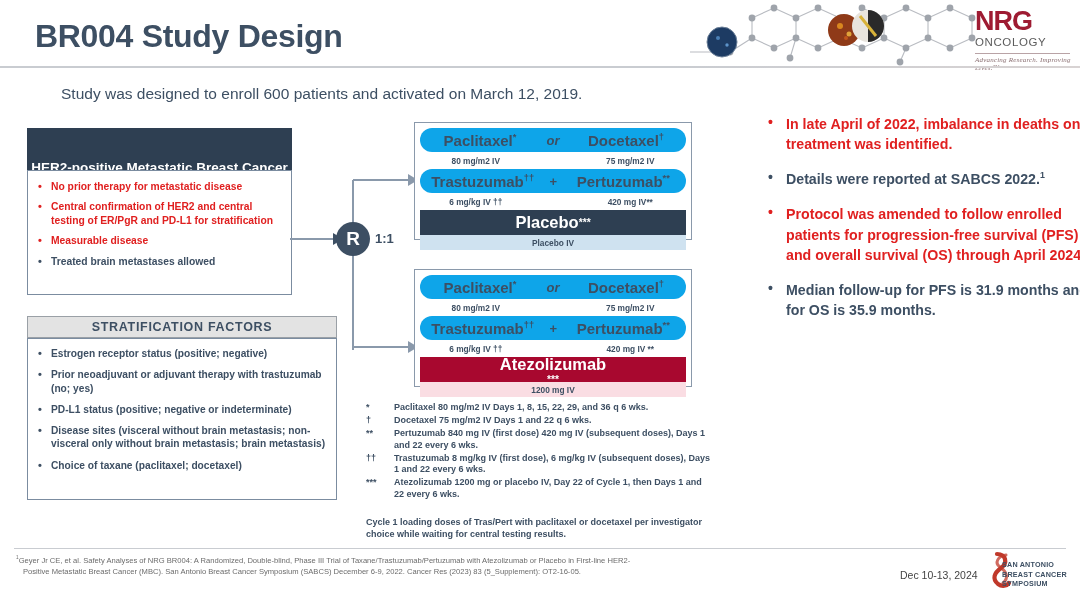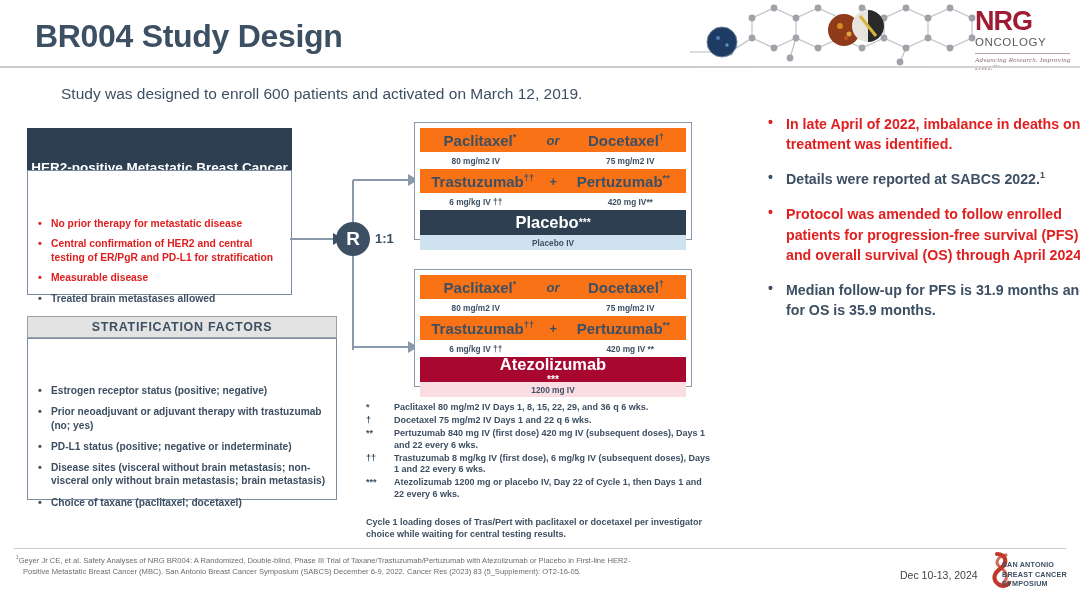--- a/index.html
+++ b/index.html
@@ -49,21 +49,21 @@
   .strat-header {
     position: absolute; left: 27px; top: 316px; width: 310px; height: 22px;
     background: #e3e3e3; border: 1px solid #9aa0a6;
     display: flex; align-items: center; justify-content: center;
   }
   .strat-header span { color: #3d4f63; font-size: 12.5px; font-weight: bold; letter-spacing: 0.7px; }
   .strat-box {
     position: absolute; left: 27px; top: 338px; width: 310px; height: 162px;
     border: 1px solid #7b8ca0; background: #ffffff; padding: 8px 8px 4px 8px;
   }
-  ul.blist { list-style: none; margin-top: 37px; }
+  ul.blist { list-style: none; }
   ul.blist li {
     position: relative; padding-left: 15px; margin-bottom: 7px;
     font-size: 10.3px; font-weight: bold; line-height: 1.3;
   }
   ul.blist li::before {
     content: "•"; position: absolute; left: 2px; top: -1px; font-size: 11px;
   }
   li.red { color: #e02020; }
   li.red::before { color: #e02020; }
   li.navy { color: #3d4f63; }
@@ -84,23 +84,23 @@
   }
 
   
   .arm {
     position: absolute; left: 414px; width: 278px;
     border: 1px solid #8a99ab; background: #ffffff; padding: 5px;
   }
   .arm1 { top: 122px; height: 118px; }
   .arm2 { top: 269px; height: 118px; }
   .drug-row {
-    background: #f97316; height: 24px;
+    background: #0ea5e9; height: 24px;
     display: flex; align-items: center; justify-content: center;
-    color: #3d4f63; font-size: 15px; font-weight: bold;
+    color: #3d4f63; font-size: 15px; font-weight: bold; border-radius: 12px;
   }
   .drug-row .sep { font-style: italic; font-weight: bold; margin: 0 14px; font-size: 13px; }
   .drug-row .d1 { width: 105px; text-align: center; }
   .drug-row .d2 { width: 105px; text-align: center; }
   .dose-row {
     height: 17px; display: flex; align-items: center; justify-content: center;
     font-size: 8.3px; font-weight: bold; color: #3d4f63; gap: 43px;
   }
   .dose-row .d1 { width: 118px; text-align: center; }
   .dose-row .d2 { width: 118px; text-align: center; }

